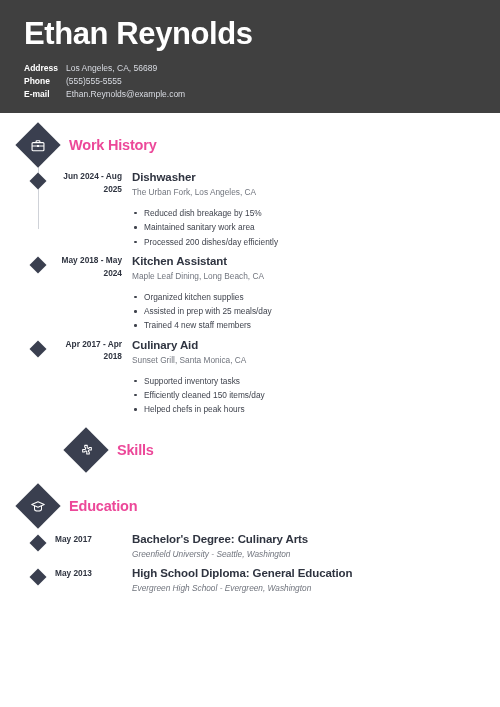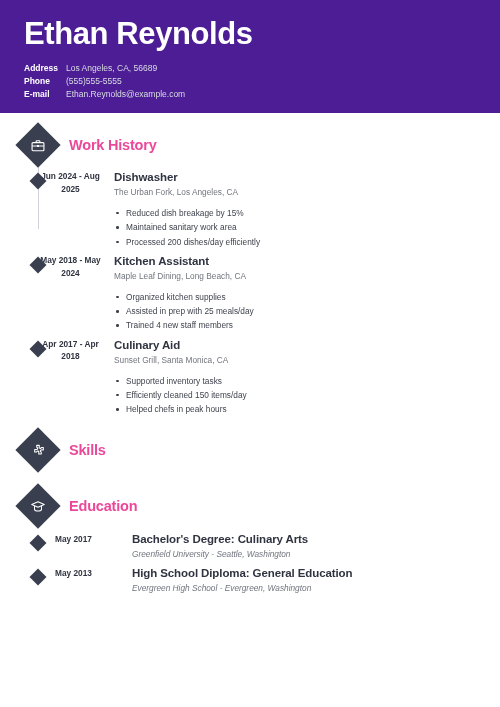--- a/index.html
+++ b/index.html
@@ -13,21 +13,21 @@
   .page {
     position: relative;
     width: 500px;
     height: 707px;
     background: #ffffff;
     overflow: hidden;
   }
 
   
   .header {
-    background: #4c1d95;
+    background: #404040;
     height: 113px;
     padding: 18px 24px 0 24px;
     position: relative;
   }
   .full-name {
     color: #ffffff;
     font-size: 31px;
     font-weight: bold;
     letter-spacing: -0.4px;
     line-height: 1.05;
@@ -116,27 +116,27 @@
     position: absolute;
     left: 32px;
     top: 5px;
     width: 12px;
     height: 12px;
     background: #3a3f4f;
     transform: rotate(45deg);
   }
   .entry-date {
     width: 67px;
-    margin-left: 15px;
+    margin-left: 33px;
     flex: 0 0 67px;
     color: #2f3440;
     font-size: 8.3px;
     font-weight: bold;
     line-height: 1.55;
-    text-align: center;
+    text-align: right;
   }
   .entry-body {
     flex: 1;
     padding-left: 10px;
   }
   .entry-title {
     font-size: 11.5px;
     font-weight: bold;
     color: #2f3440;
     line-height: 1.25;
@@ -224,21 +224,21 @@
     letter-spacing: -0.1px;
   }
   .edu-sub {
     font-size: 8.3px;
     font-style: italic;
     color: #71757e;
     margin-top: 2px;
     line-height: 1.4;
   }
   .sp-work { margin-top: 2px; }
-  .sp-skills { margin-top: 14px; }
+  .sp-skills { margin-top: 14px; padding-left: 48px; }
   .sp-edu { margin-top: 16px; }
 </style>
 </head>
 <body>
 
 <div class="page">
 
   <div class="header">
     <div class="full-name">Ethan Reynolds</div>
 

